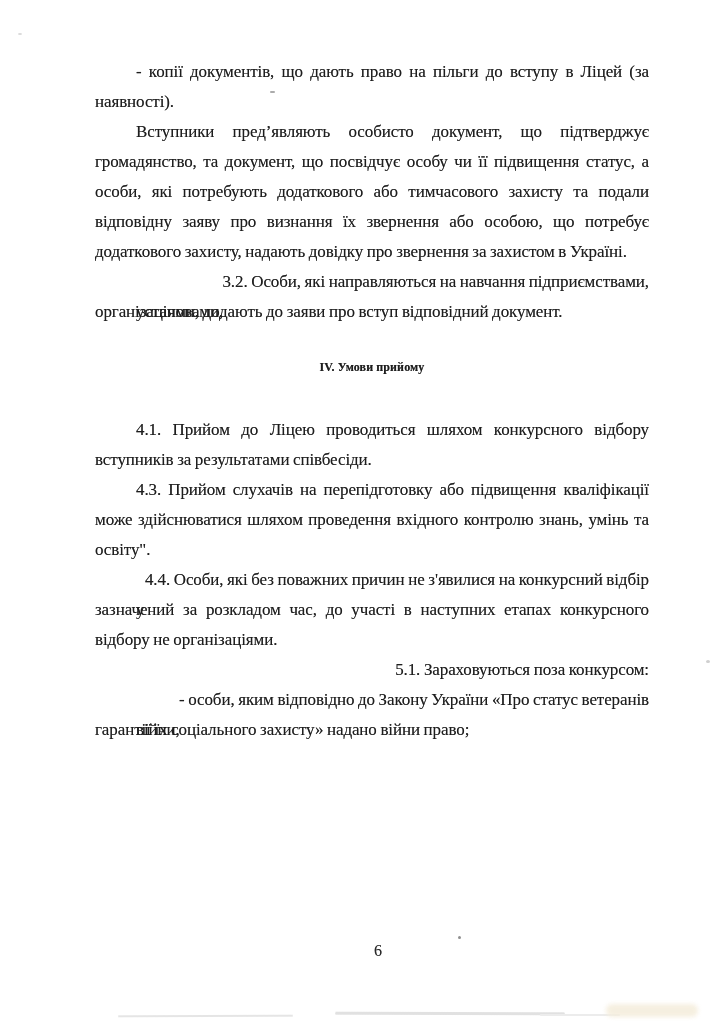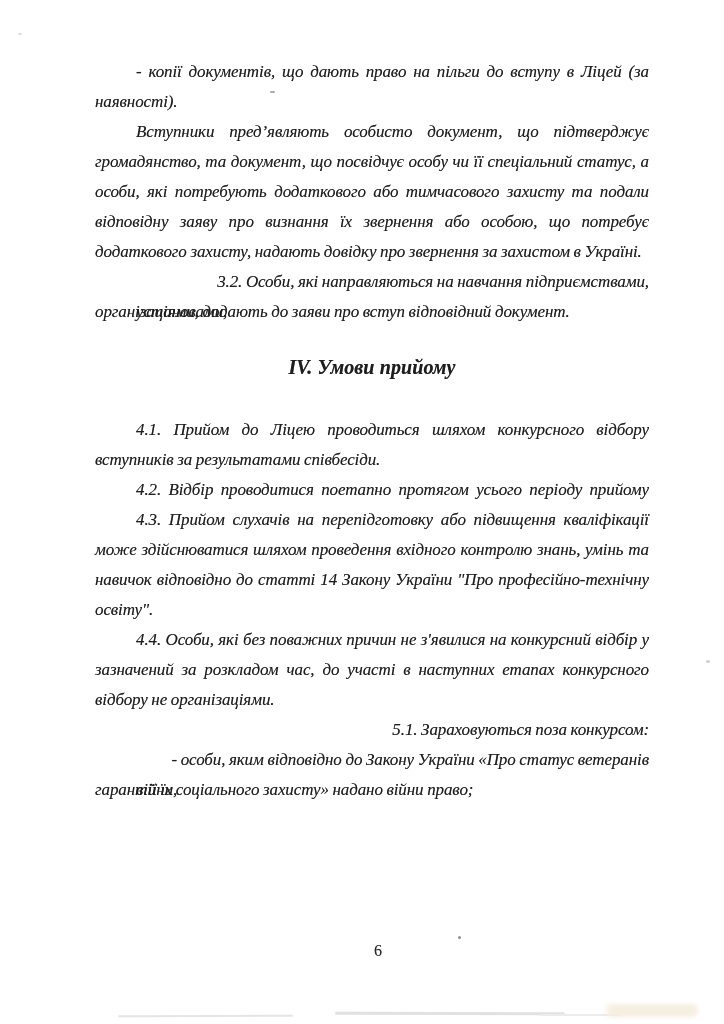--- a/index.html
+++ b/index.html
@@ -2,31 +2,31 @@
 <html><head>
 <meta charset="utf-8">
 <style>
   html,body{margin:0;padding:0;background:#e9e9e9;}
   .page{
     position:relative;width:724px;height:1024px;margin:0 auto;
     background:#ffffff;overflow:hidden;
     font-family:"Liberation Serif","DejaVu Serif",serif;
     color:#1e1e1e;
   }
-  .content{position:absolute;left:95px;top:57px;width:554px;font-size:17px;font-style:italic;}
+  .content{position:absolute;left:95px;top:57px;width:554px;font-size:17px;}
   .ln{
     height:30px;line-height:30px;white-space:normal;
     letter-spacing:-0.1px;word-spacing:-0.5px;
     text-shadow:0 0 0.4px rgba(30,30,30,0.55);
   }
   .ln.j{text-align:justify;text-align-last:justify;}
   .ln.ind{padding-left:41px;text-align:right;}
   .heading{
     height:30px;line-height:30px;text-align:center;font-weight:700;
-    font-size:20px;letter-spacing:0.1px;
+    font-size:12px;letter-spacing:0.1px;
     text-shadow:0 0 0.4px rgba(20,20,20,0.6);
   }
   .heading.h4{margin:25px 0 33px 0;}
   .heading.h5{margin:25px 0 28px 0;}
   .pageno{
     position:absolute;top:941px;left:378px;transform:translateX(-50%);
     font-size:16px;line-height:20px;color:#2a2a2a;
     text-shadow:0 0 0.4px rgba(30,30,30,0.5);
   }
   
@@ -44,38 +44,36 @@
 </head>
 <body>
 
 <div class="page">
   <div class="content">
 
     <div class="ln j ind">- копії документів, що дають право на пільги до вступу в Ліцей (за</div>
     <div class="ln">наявності).</div>
 
     <div class="ln j ind">Вступники пред’являють особисто документ, що підтверджує</div>
-    <div class="ln j">громадянство, та документ, що посвідчує особу чи її спеціальний статус, а</div>
+    <div class="ln j">громадянство, та документ, що посвідчує особу чи її підвищення статус, а</div>
     <div class="ln j">особи, які потребують додаткового або тимчасового захисту та подали</div>
     <div class="ln j">відповідну заяву про визнання їх звернення або особою, що потребує</div>
     <div class="ln">додаткового захисту, надають довідку про звернення за захистом в Україні.</div>
 
     <div class="ln j ind">3.2. Особи, які направляються на навчання підприємствами, установами,</div>
     <div class="ln">організаціями, додають до заяви про вступ відповідний документ.</div>
 
     <div class="heading h4">IV. Умови прийому</div>
 
     <div class="ln j ind">4.1. Прийом до Ліцею проводиться шляхом конкурсного відбору</div>
     <div class="ln">вступників за результатами співбесіди.</div>
 
-    <div class="ln j ind">4.2. Відбір проводитися поетапно протягом усього періоду прийому</div>
 
     <div class="ln j ind">4.3. Прийом слухачів на перепідготовку або підвищення кваліфікації</div>
     <div class="ln j">може здійснюватися шляхом проведення вхідного контролю знань, умінь та</div>
-    <div class="ln j">навичок відповідно до статті 14 Закону України "Про професійно-технічну</div>
     <div class="ln">освіту".</div>
 
     <div class="ln j ind">4.4. Особи, які без поважних причин не з'явилися на конкурсний відбір у</div>
     <div class="ln j">зазначений за розкладом час, до участі в наступних етапах конкурсного</div>
     <div class="ln">відбору не організаціями.</div>
 
 
     <div class="ln ind">5.1. Зараховуються поза конкурсом:</div>
     <div class="ln j ind">- особи, яким відповідно до Закону України «Про статус ветеранів війни,</div>
     <div class="ln">гарантії їх соціального захисту» надано війни право;</div>

